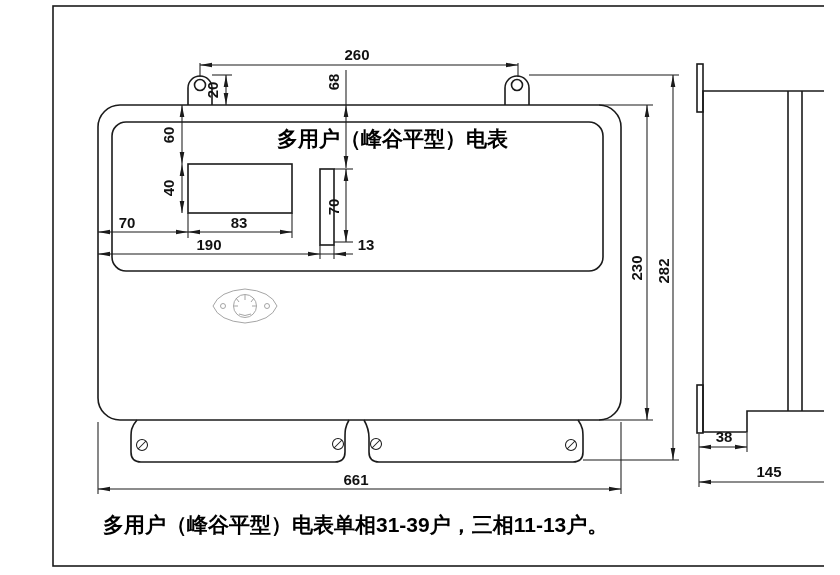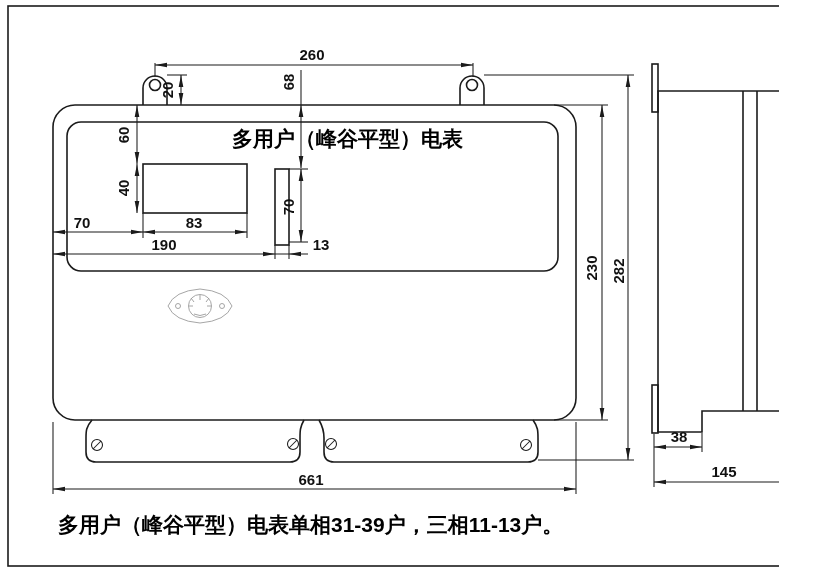--- a/index.html
+++ b/index.html
@@ -1,17 +1,17 @@
 <!DOCTYPE html>
 <html><head>
 <meta charset="utf-8">
 <style>
   html,body{margin:0;padding:0;background:#ffffff;}
   .sheet{position:relative;width:779px;height:575px;background:#fff;overflow:hidden;
-         font-family:"Liberation Sans","DejaVu Sans",sans-serif;}
+         font-family:"Liberation Sans","DejaVu Sans",sans-serif;margin-left:45px;}
   svg{position:absolute;left:0;top:0;}
   .outline{fill:none;stroke:#1b1b1b;stroke-width:1.6;}
   .thin{fill:none;stroke:#1b1b1b;stroke-width:1.05;}
   .arr{fill:#1b1b1b;stroke:none;}
   .seal{fill:none;stroke:#9b9b9b;stroke-width:0.9;}
   text.dim{font-weight:bold;font-size:15px;fill:#111;font-family:"Liberation Sans","DejaVu Sans",sans-serif;}
   text.big{font-weight:bold;font-size:21px;fill:#000;font-family:"Liberation Sans","DejaVu Sans",sans-serif;}
 </style>
 </head>
 <body>

